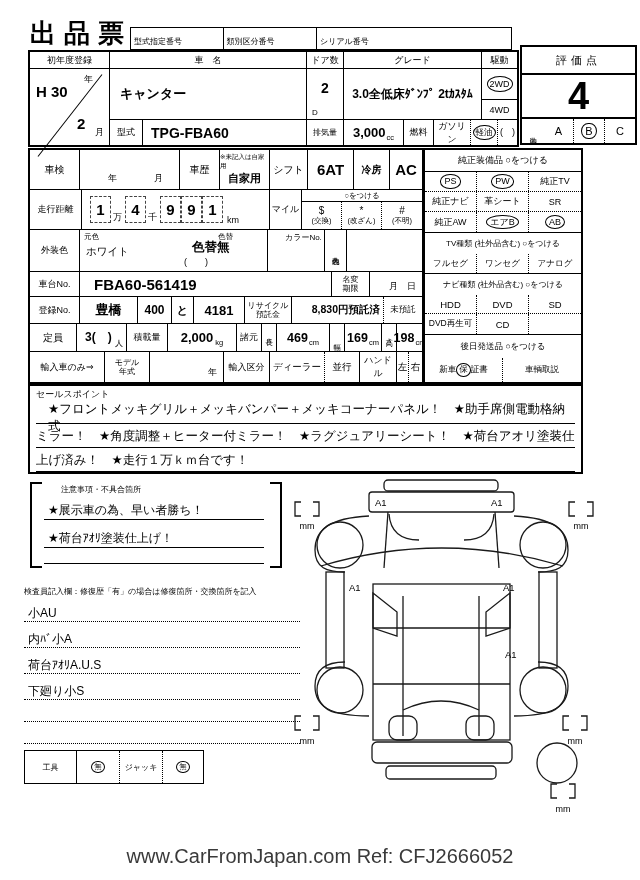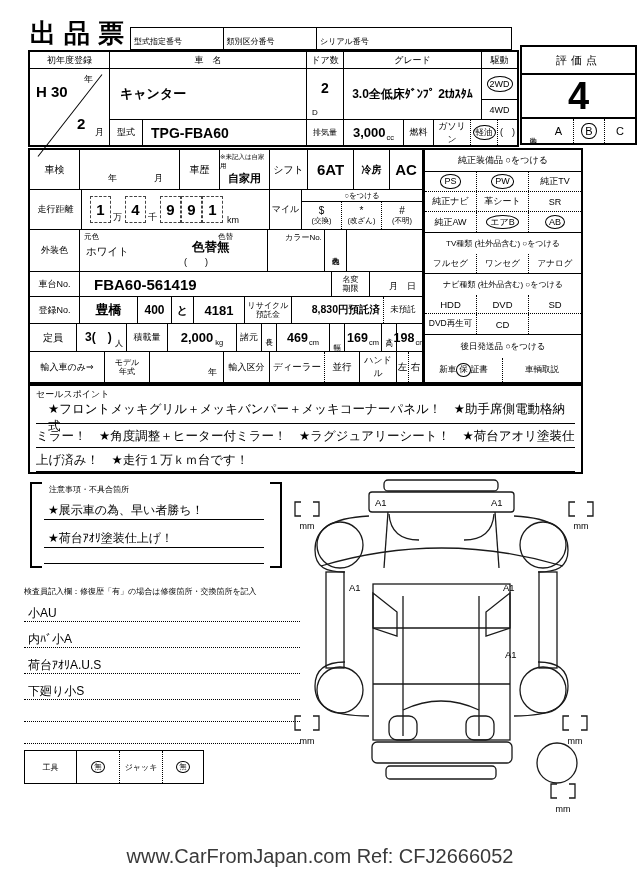--- a/index.html
+++ b/index.html
@@ -299,21 +299,21 @@
 
 <div class="a bx" style="left:28px; top:384px; width:555px; height:90px; padding:2px 6px 0 6px;">
   <div class="lab">セールスポイント</div>
   <div class="uline" style="height:23px; font-size:12.5px; padding-left:12px;">★フロントメッキグリル＋メッキバンパー＋メッキコーナーパネル！　★助手席側電動格納式</div>
   <div class="uline" style="height:24px; font-size:12.5px; padding-top:4px;">ミラー！　★角度調整＋ヒーター付ミラー！　★ラグジュアリーシート！　★荷台アオリ塗装仕</div>
   <div class="uline" style="height:24px; font-size:12.5px; padding-top:4px;">上げ済み！　★走行１万ｋｍ台です！</div>
 </div>
 
 <div class="a" style="left:30px; top:482px; width:12px; height:86px; border:2px solid #000; border-right:none;"></div>
 <div class="a" style="left:270px; top:482px; width:12px; height:86px; border:2px solid #000; border-left:none;"></div>
-<div class="a lab8" style="left:49px; top:484px;">注意事項・不具合箇所</div>
+<div class="a lab8" style="left:61px; top:484px;">注意事項・不具合箇所</div>
 <div class="a uline" style="left:44px; top:498px; width:220px; height:22px; font-size:12px; padding-left:4px; padding-top:4px;">★展示車の為、早い者勝ち！</div>
 <div class="a uline" style="left:44px; top:526px; width:220px; height:22px; font-size:12px; padding-left:4px; padding-top:4px;">★荷台ｱｵﾘ塗装仕上げ！</div>
 <div class="a uline" style="left:44px; top:550px; width:220px; height:14px;"></div>
 
 <div class="a lab8" style="left:24px; top:586px;">検査員記入欄：修復歴「有」の場合は修復箇所・交換箇所を記入</div>
 <div class="a dline" style="left:24px; top:600px; width:276px; height:22px; font-size:12px; padding-left:4px; padding-top:5px;">小AU</div>
 <div class="a dline" style="left:24px; top:626px; width:276px; height:22px; font-size:12px; padding-left:4px; padding-top:5px;">内ﾊﾞ小A</div>
 <div class="a dline" style="left:24px; top:652px; width:276px; height:22px; font-size:12px; padding-left:4px; padding-top:5px;">荷台ｱｵﾘA.U.S</div>
 <div class="a dline" style="left:24px; top:678px; width:276px; height:22px; font-size:12px; padding-left:4px; padding-top:5px;">下廻り小S</div>
 <div class="a dline" style="left:24px; top:704px; width:276px; height:18px;"></div>

